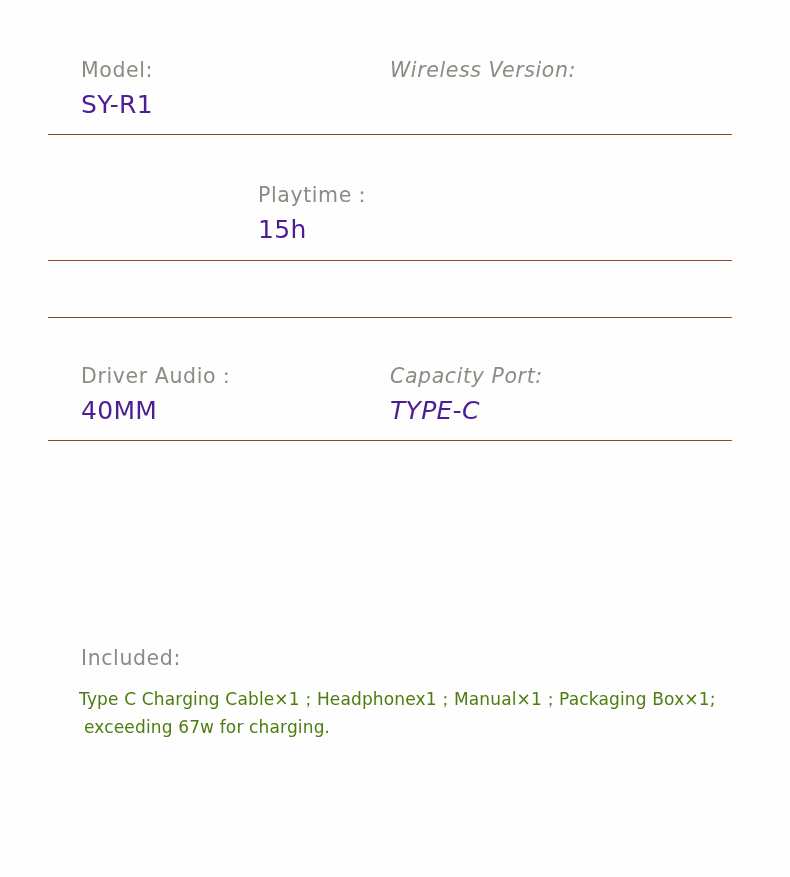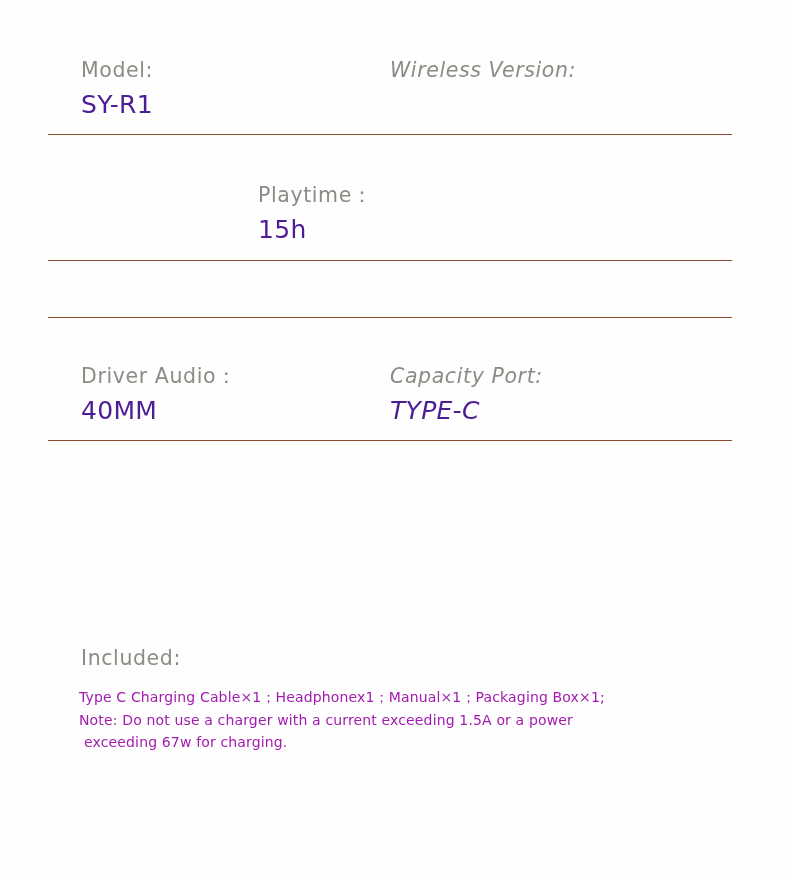--- a/index.html
+++ b/index.html
@@ -80,22 +80,22 @@
     margin-top: 36px;
   }
   .included-title {
     font-size: 20.5px;
     color: #8e8a84;
     letter-spacing: 0.6px;
     padding-left: 33px;
     margin-bottom: 16px;
   }
   .included-line {
-    font-size: 14px;
-    color: #a21caf;
+    font-size: 17px;
+    color: #4d7c0f;
     letter-spacing: 0.15px;
     line-height: 1.62;
     padding-left: 31px;
   }
   .included-line.indent {
     padding-left: 36px;
   }
 </style>
 </head>
 <body>
@@ -139,17 +139,16 @@
         <div class="spec-label">Capacity Port:</div>
         <div class="spec-value">TYPE-C</div>
       </div>
     </div>
 
   </div>
 
   <div class="included-block">
     <div class="included-title">Included:</div>
     <div class="included-line">Type C Charging Cable×1；Headphonex1；Manual×1；Packaging Box×1;</div>
-    <div class="included-line">Note: Do not use a charger with a current exceeding 1.5A or a power</div>
     <div class="included-line indent">exceeding 67w for charging.</div>
   </div>
 
 </div>
 
 </body></html>

